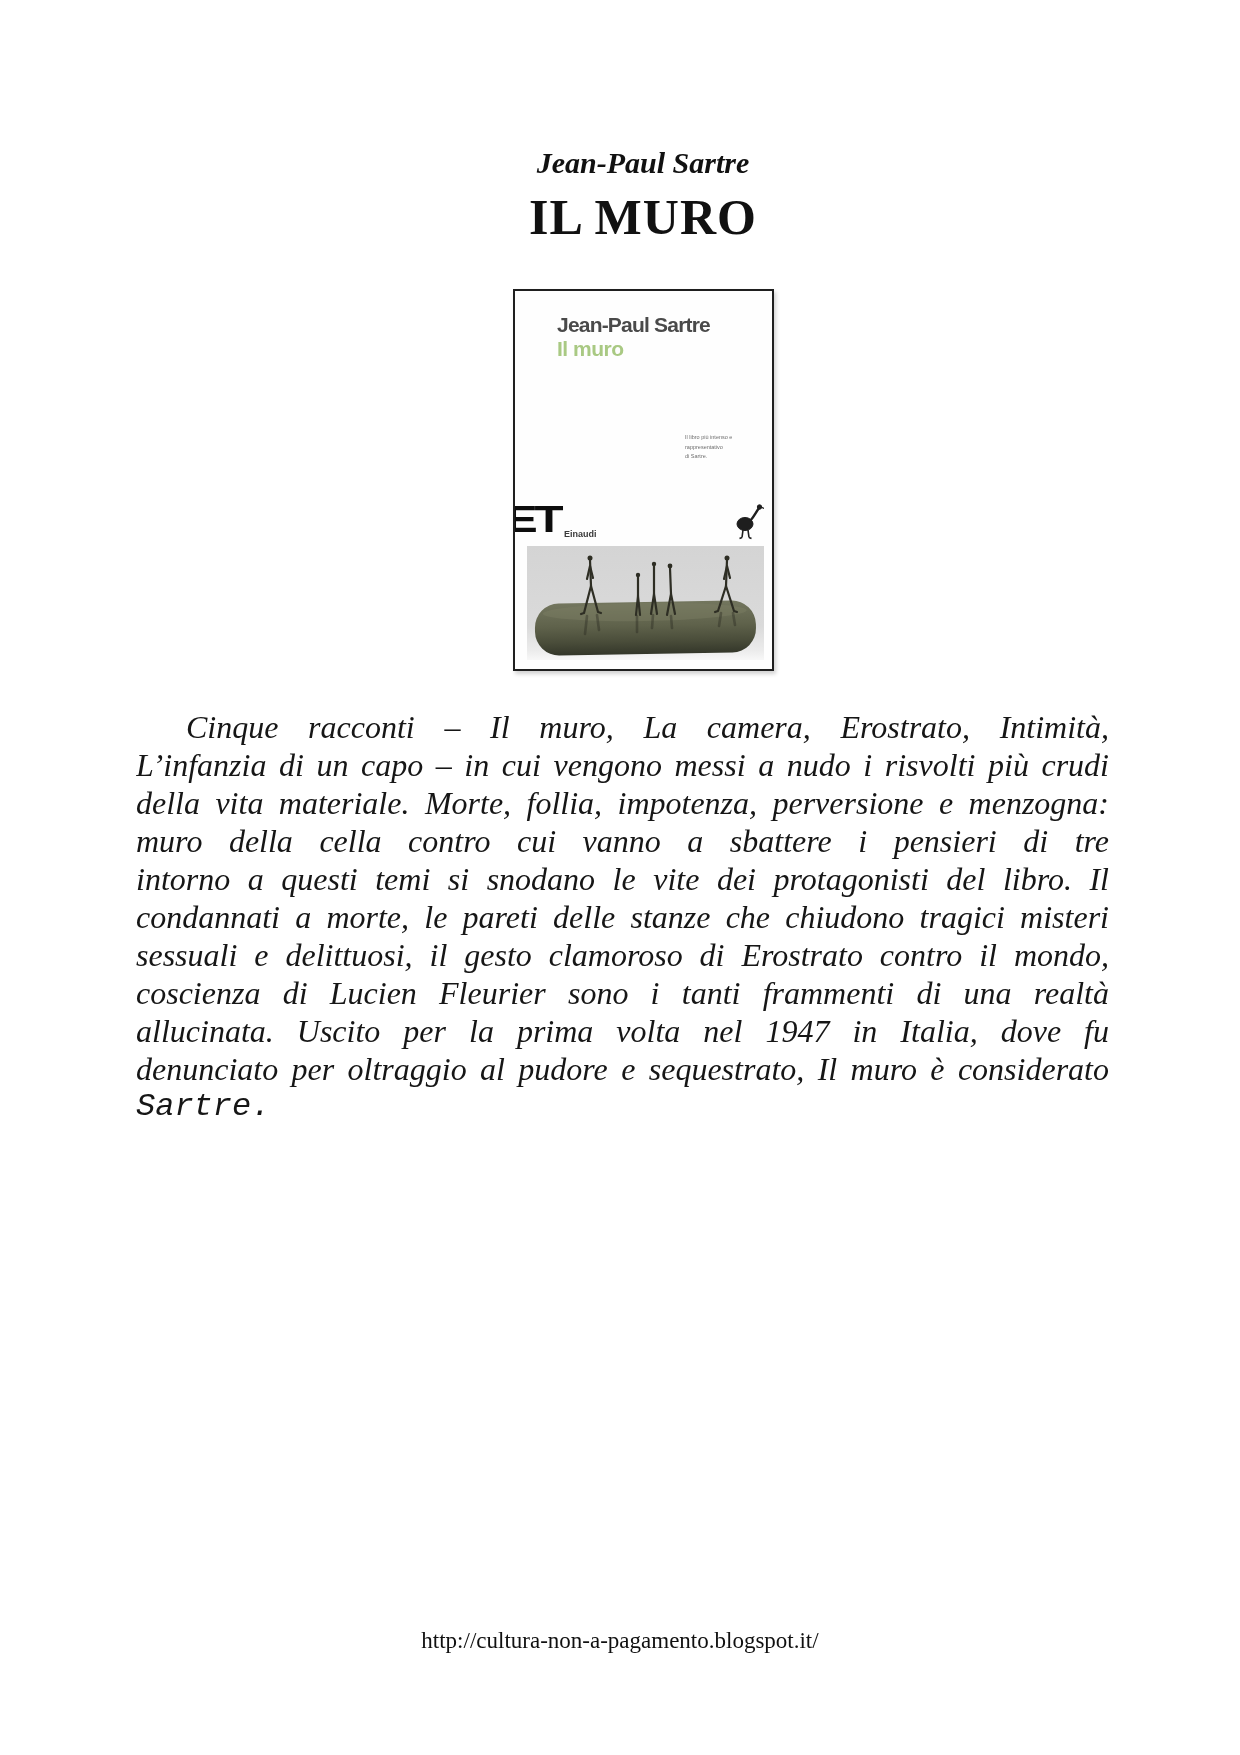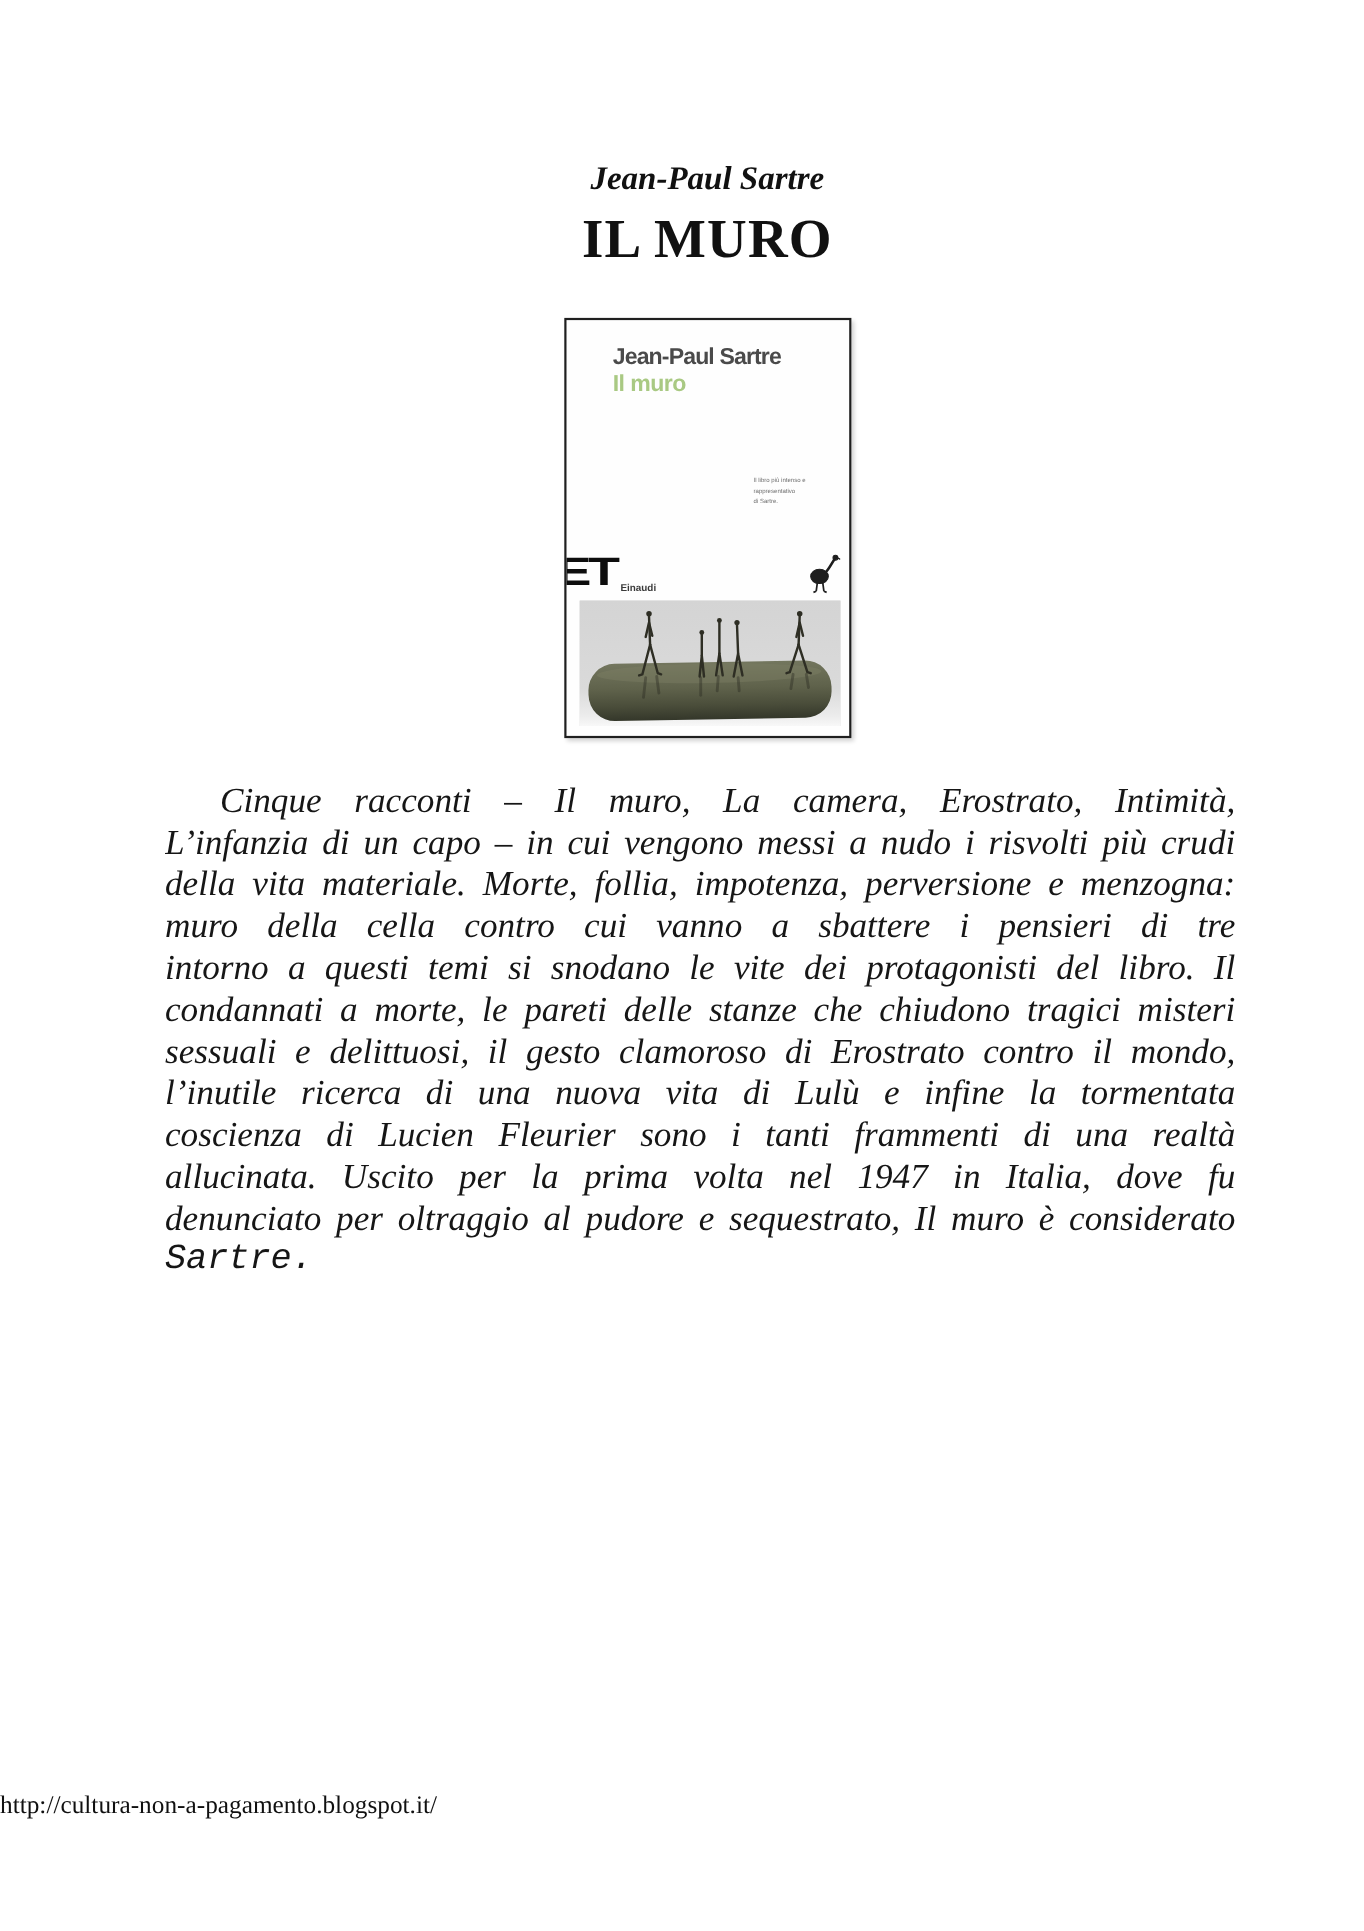--- a/index.html
+++ b/index.html
@@ -30,29 +30,29 @@
   .ostrich .ink{fill:#1e1e1e;stroke:#1e1e1e;}
   .cover-photo{position:absolute;left:12px;top:255px;width:237px;height:114px;
         background:linear-gradient(#d4d4d4,#dadada 70%,#ececec 92%,#f8f8f8);}
   .slab{fill:url(#slabg);}
   .slab-hl{fill:#7c7f64;opacity:0.45;}
   .fig{stroke:var(--fig-color,#2e2e24);stroke-width:2.2;stroke-linecap:round;fill:none;}
   .fig-head{fill:var(--fig-color,#2e2e24);stroke:none;}
   .refl{stroke:rgba(36,38,28,0.38);stroke-width:2.6;stroke-linecap:round;}
 
   
-  .body-text{position:absolute;left:150px;top:708px;width:973px;
+  .body-text{position:absolute;left:136px;top:708px;width:973px;
         font-style:italic;font-size:32px;color:#161616;}
   .body-line{text-align:justify;text-align-last:justify;line-height:38px;height:38px;
         overflow:hidden;}
   .body-line:first-child{text-indent:50px;}
   .body-line:last-child{text-align-last:left;font-family:Liberation Mono, monospace;}
 
   
-  .footer-url{position:absolute;left:0;top:1628px;width:1240px;text-align:left;
+  .footer-url{position:absolute;left:0;top:1628px;width:1240px;text-align:center;
         font-size:23px;color:#101010;}
 </style>
 </head>
 <body>
 
 <div class="page">
 
   <div class="heading-author">Jean-Paul Sartre</div>
   <div class="heading-title">IL MURO</div>
 
@@ -136,21 +136,20 @@
   </div>
 
   <div class="body-text">
       <div class="body-line">Cinque racconti – Il muro, La camera, Erostrato, Intimità,</div>
       <div class="body-line">L’infanzia di un capo – in cui vengono messi a nudo i risvolti più crudi</div>
       <div class="body-line">della vita materiale. Morte, follia, impotenza, perversione e menzogna:</div>
       <div class="body-line">muro della cella contro cui vanno a sbattere i pensieri di tre</div>
       <div class="body-line">intorno a questi temi si snodano le vite dei protagonisti del libro. Il</div>
       <div class="body-line">condannati a morte, le pareti delle stanze che chiudono tragici misteri</div>
       <div class="body-line">sessuali e delittuosi, il gesto clamoroso di Erostrato contro il mondo,</div>
-      <div class="body-line">l’inutile ricerca di una nuova vita di Lulù e infine la tormentata</div>
       <div class="body-line">coscienza di Lucien Fleurier sono i tanti frammenti di una realtà</div>
       <div class="body-line">allucinata. Uscito per la prima volta nel 1947 in Italia, dove fu</div>
       <div class="body-line">denunciato per oltraggio al pudore e sequestrato, Il muro è considerato</div>
       <div class="body-line">Sartre.</div>
     </div>
 
   <div class="footer-url">http://cultura-non-a-pagamento.blogspot.it/</div>
 
 </div>
 

